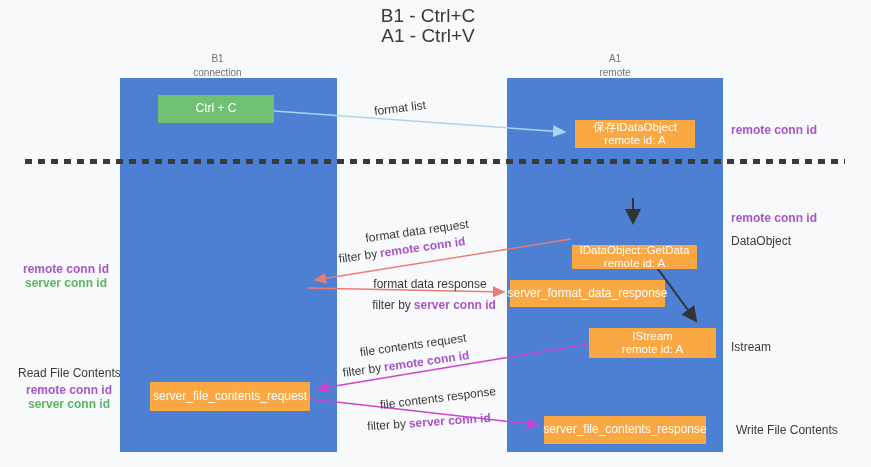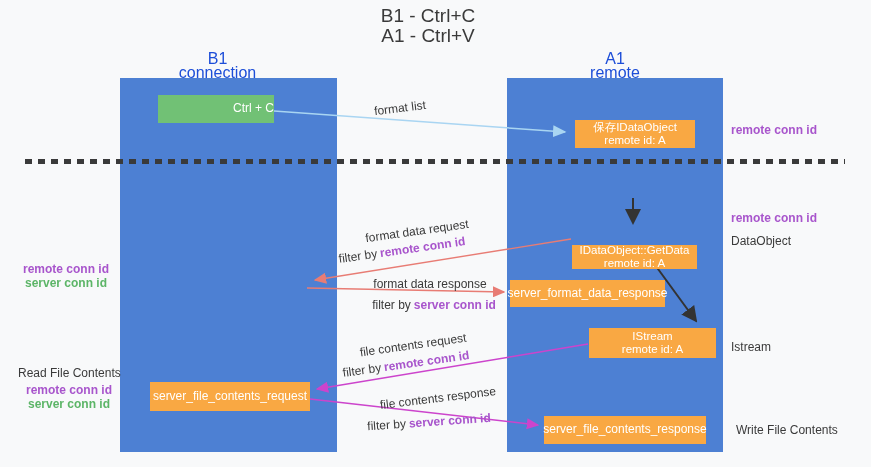--- a/index.html
+++ b/index.html
@@ -11,33 +11,33 @@
     font-family: "Liberation Sans", sans-serif;
     color: #3a3a3a;
     overflow: hidden;
   }
   .title {
     position: absolute; top: 6px; left: 0; width: 856px;
     text-align: center; font-size: 19px; line-height: 20px; color: #3a3a3a;
   }
   .colheader {
     position: absolute; text-align: center;
-    font-size: 16px; line-height: 14px; color: #1d4ed8;
+    font-size: 10px; line-height: 14px; color: #737373;
   }
   .col {
     position: absolute; top: 78px; height: 374px;
     background: #4d80d3;
   }
   .box {
     position: absolute; display: flex; flex-direction: column;
     align-items: center; justify-content: center;
     color: #ffffff; text-align: center;
     font-size: 12px; line-height: 13.5px;
   }
-  .green  { background: #71c175; align-items: flex-end; }
+  .green  { background: #71c175; }
   .orange { background: #f9a843; }
   .box .l2 { font-size: 11.5px; }
   .dashline {
     position: absolute; left: 25px; top: 159px; width: 820px; height: 5px;
     background: repeating-linear-gradient(90deg, #3a3a3a 0 7px, transparent 7px 13px);
   }
   .midlbl {
     position: absolute; white-space: nowrap; font-size: 12px; color: #3a3a3a;
     transform: translate(-50%, -50%);
   }

